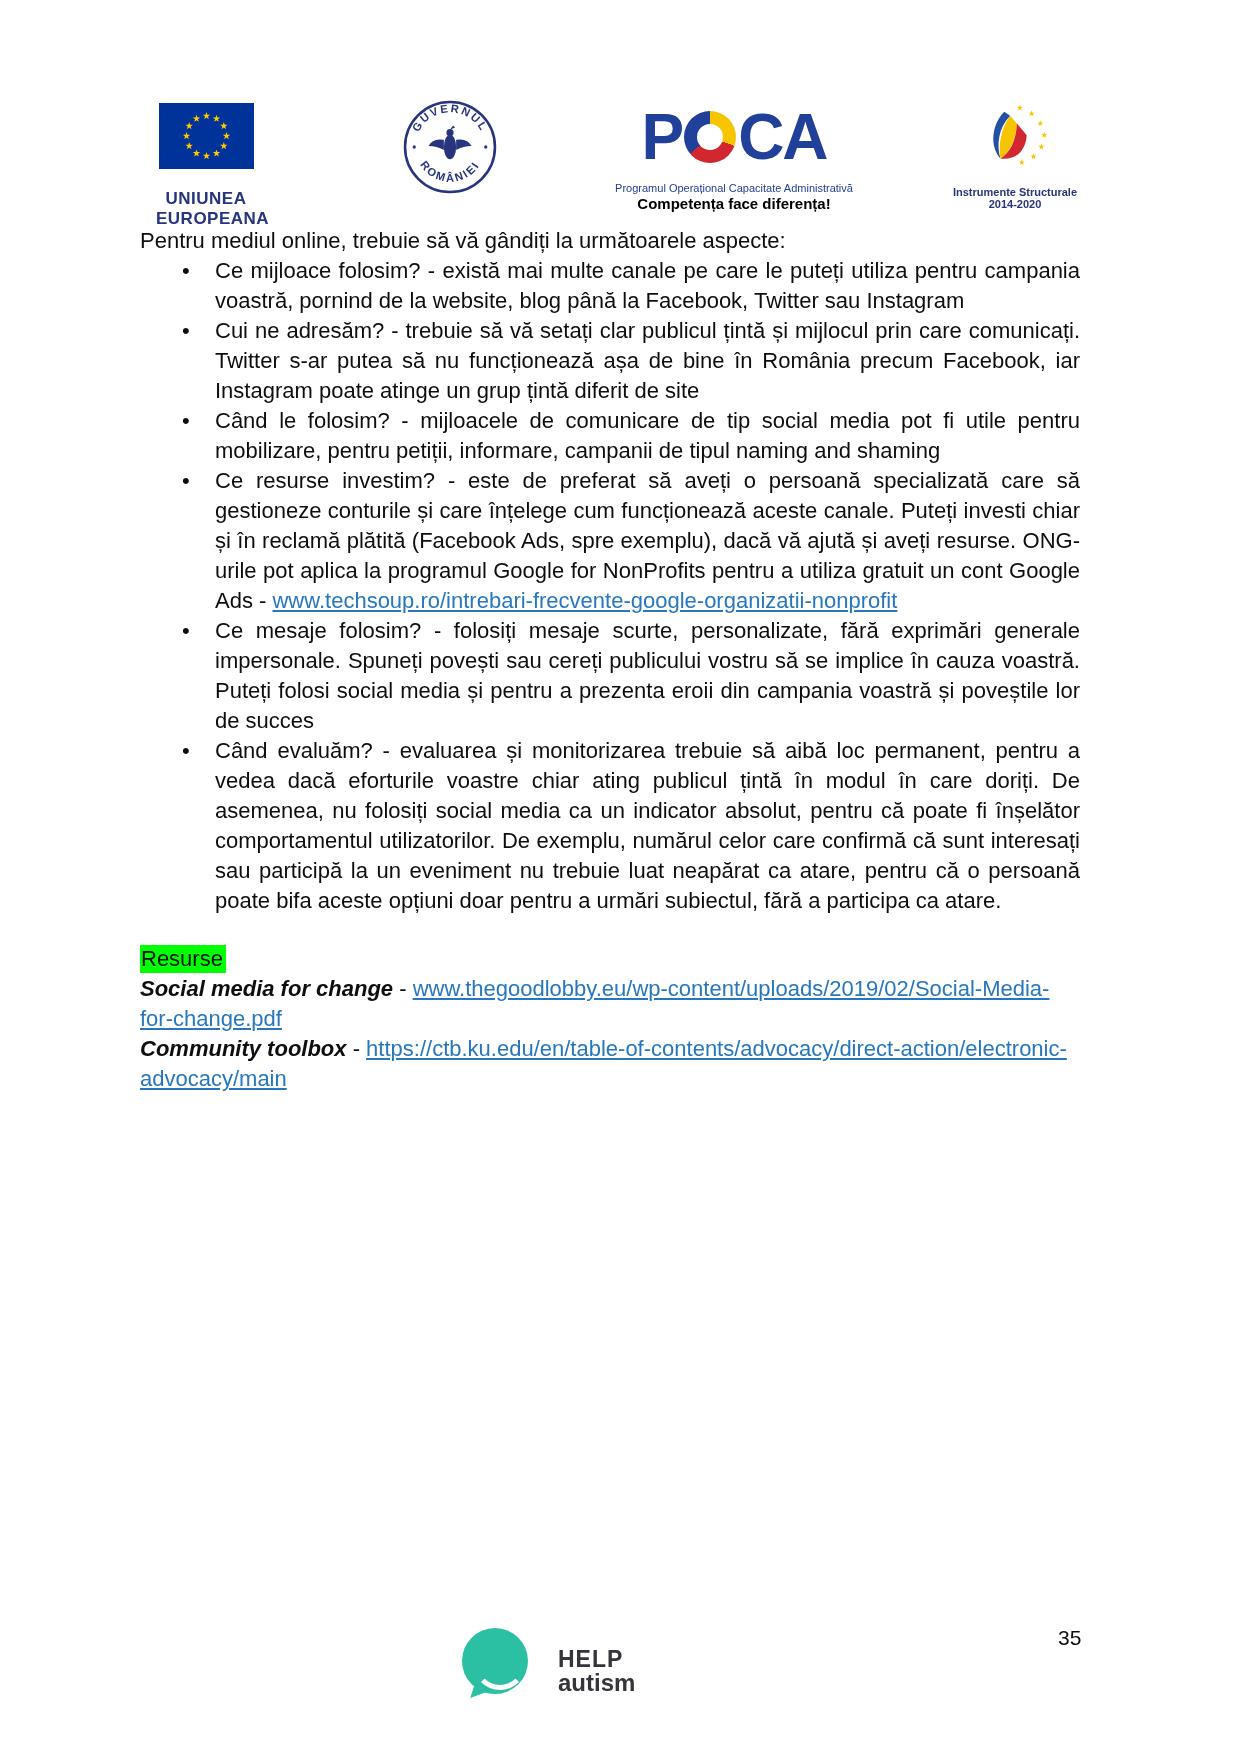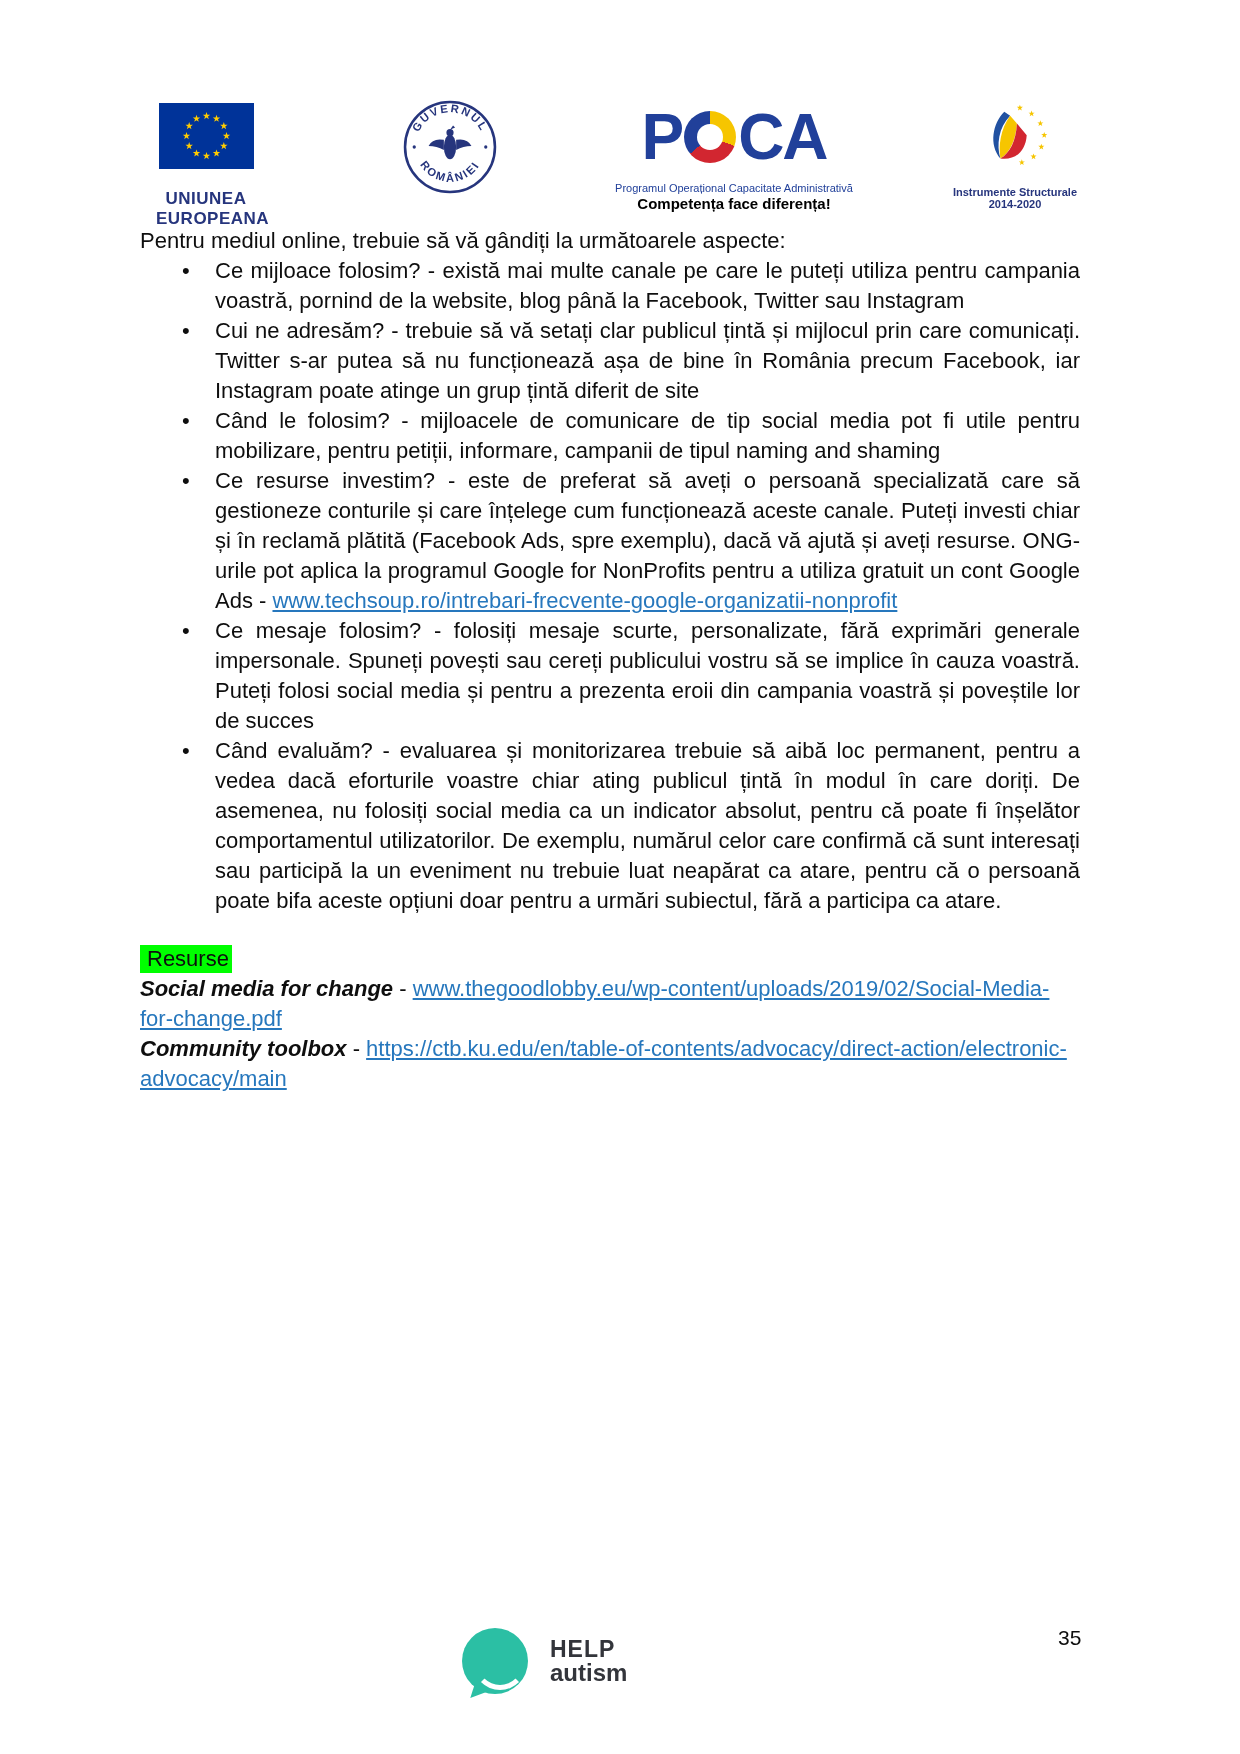--- a/index.html
+++ b/index.html
@@ -29,25 +29,25 @@
 
   
   .content{position:absolute;left:140px;top:226px;width:940px;font-size:22px;line-height:30px;}
   .content p{margin:0;}
   ul.bullets{list-style:none;margin:0;padding:0;}
   ul.bullets li{position:relative;padding-left:75px;text-align:justify;}
   ul.bullets li::before{content:"\2022";position:absolute;left:42px;top:0;font-size:22px;}
   a.link{color:#2677bd;text-decoration:underline;overflow-wrap:anywhere;}
   .resources{margin-top:28px;}
   .res-heading{margin:0 0 0 0;}
-  .hl{background:#00ff00;padding:1px 3px 2px 7px;}
+  .hl{background:#00ff00;padding:1px 3px 2px 1px;}
   .res-item b i{font-weight:bold;}
 
   
-  .help-logo{position:absolute;left:462px;top:1628px;display:flex;align-items:center;gap:22px;}
+  .help-logo{position:absolute;left:462px;top:1628px;display:flex;align-items:flex-end;gap:30px;}
   .bubble{position:relative;width:66px;height:66px;border-radius:50%;background:#2bbfa4;}
   .smile{position:absolute;left:11px;top:8px;width:44px;height:44px;border:5px solid transparent;
     border-bottom-color:#ffffff;border-radius:50%;}
   .tail{position:absolute;left:10px;bottom:-7px;width:0;height:0;
     border-left:18px solid #2bbfa4;border-bottom:14px solid transparent;transform:rotate(18deg);}
   .help-text{font-weight:bold;color:#33353b;line-height:23px;}
   .help-line1{font-size:23px;letter-spacing:1px;}
   .help-line2{font-size:24px;}
   .page-number{position:absolute;left:1058px;top:1626px;font-size:21px;color:#0e0e0e;}
 </style>

